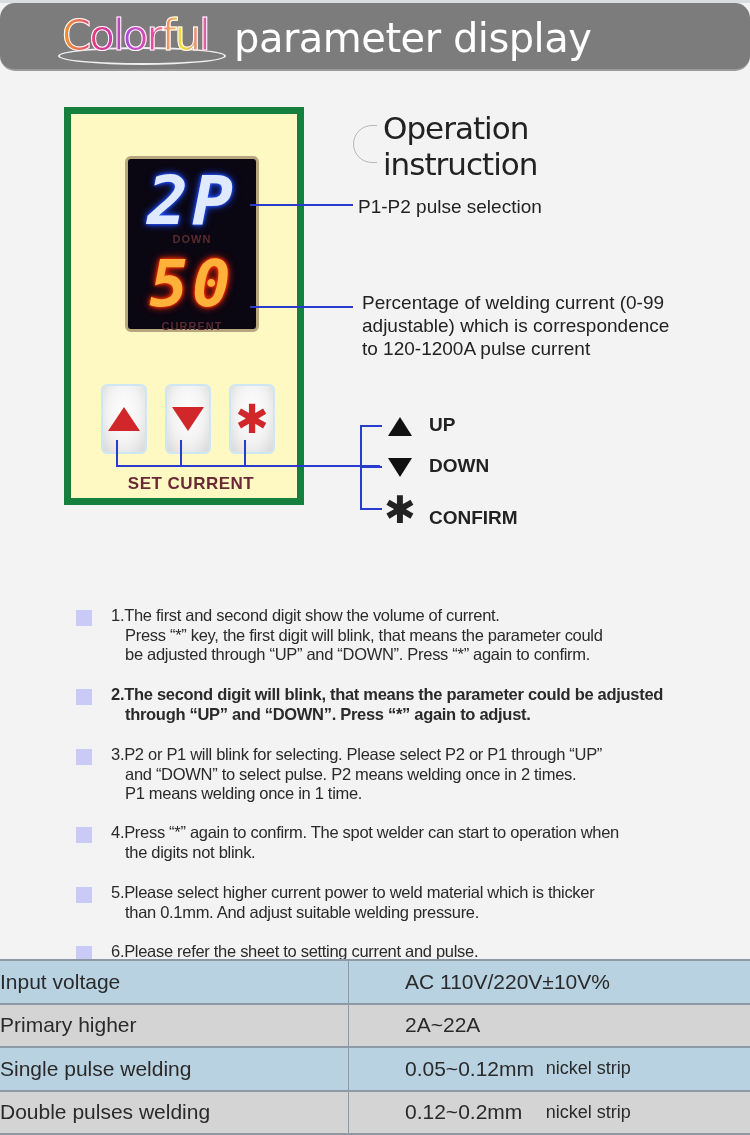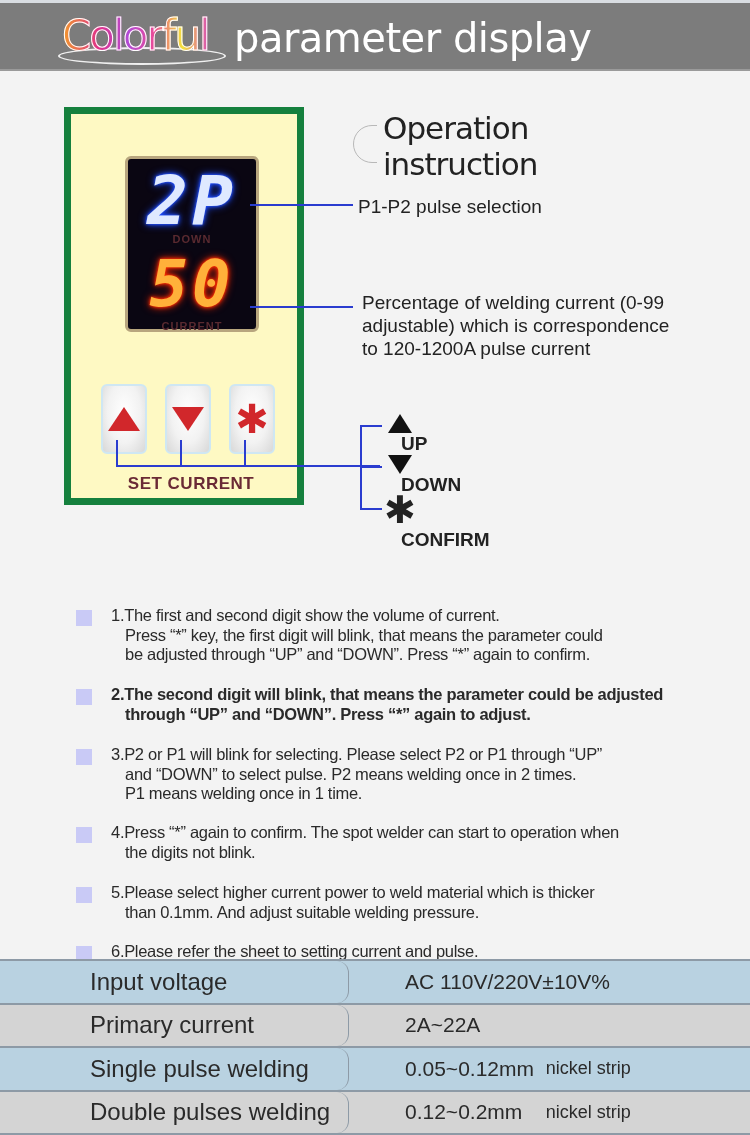--- a/index.html
+++ b/index.html
@@ -8,20 +8,21 @@
       background: #f3f3f3;
       font-family: "Liberation Sans", sans-serif;
       color: #2a2a2a;
       position: relative;
     }
     .top-strip { position: absolute; left: 0; top: 0; width: 750px; height: 3px; background: #d9dde2; }
     .header {
       position: absolute; left: 0; top: 3px; width: 750px; height: 68px;
       background: #7c7c7c;
       border-bottom: 2px solid #9a9a9a;
+      border-radius: 15px;
     }
     .header .colorful-wrap { position: absolute; left: 58px; top: 8px; width: 170px; height: 56px; }
     .header .colorful-ellipse {
       position: absolute; left: 0; top: 36px; width: 168px; height: 18px;
       border: 2px solid #f0f0f0; border-radius: 50%;
     }
     .header .colorful {
       position: absolute; left: 4px; top: 0px;
       font-family: "DejaVu Sans", sans-serif;
       font-size: 42px; letter-spacing: -2px;
@@ -85,21 +86,21 @@
       border: 1px solid #b8b8b8; border-radius: 19px;
     }
     .op-title {
       position: absolute; left: 24px; top: 0; padding: 0 6px; background: #f3f3f3;
       font-family: "DejaVu Sans", sans-serif; font-size: 31px; color: #222; letter-spacing: -1px;
     }
     .note { position: absolute; font-size: 19px; color: #222; line-height: 23px; }
     .note.n1 { left: 358px; top: 195px; }
     .note.n2 { left: 362px; top: 291px; width: 320px; }
 
-    .legend-row { position: absolute; left: 386px; display: flex; align-items: flex-start; flex-direction: column; }
+    .legend-row { position: absolute; left: 386px; display: flex; align-items: flex-end; }
     .legend-icon { width: 28px; display: flex; justify-content: center; align-items: center; }
     .legend-up { width: 0; height: 0; border-left: 12px solid transparent; border-right: 12px solid transparent; border-bottom: 19px solid #111; }
     .legend-down { width: 0; height: 0; border-left: 12px solid transparent; border-right: 12px solid transparent; border-top: 19px solid #111; }
     .legend-star { font-size: 38px; font-weight: bold; color: #222; line-height: 1; font-family: "DejaVu Sans", sans-serif; }
     .legend-label { margin-left: 15px; font-size: 19px; font-weight: bold; color: #222; }
 
     
     .instr { position: absolute; left: 76px; width: 620px; margin-top: 26px; }
     .bullet { position: absolute; left: 0; top: 4px; width: 16px; height: 16px; background: #c9caf6; }
     .instr-text { margin-left: 35px; font-size: 16.5px; color: #2a2a2a; line-height: 19.5px; letter-spacing: -0.3px; }
@@ -107,21 +108,21 @@
     .instr-text .cont { display: block; padding-left: 14px; }
 
     
     .spec-table {
       position: absolute; left: 0; top: 959px; width: 750px;
       border-top: 2px solid #8d9aa6;
     }
     .spec-row { display: flex; height: 43.5px; border-bottom: 2px solid #8d9aa6; }
     .spec-row.blue { background: #b9d2e1; }
     .spec-row.grey { background: #d4d4d4; }
-    .spec-label { width: 349px; padding-left: 90px; display: flex; align-items: center; font-size: 24px; color: #2a2a2a; border-right: 1px solid #8d9aa6; border-radius: 12px; }
+    .spec-label { width: 349px; display: flex; align-items: center; font-size: 21px; color: #2a2a2a; border-right: 1px solid #8d9aa6; }
     .spec-value { flex: 1; padding-left: 56px; display: flex; align-items: center; font-size: 21px; color: #2a2a2a; }
     .spec-value .suffix { font-size: 18px; }
   </style>
 </head>
 <body>
 
 <div class="top-strip"></div>
 
 <div class="header">
   <div class="colorful-wrap">
@@ -233,21 +234,21 @@
 </div>
 
 <div class="spec-table">
   <div class="spec-row blue">
     <div class="spec-label">Input voltage</div>
     <div class="spec-value">
         <span>AC 110V/220V±10V%</span>
       </div>
   </div>
   <div class="spec-row grey">
-    <div class="spec-label">Primary current</div>
+    <div class="spec-label">Primary higher</div>
     <div class="spec-value">
         <span>2A~22A</span>
       </div>
   </div>
   <div class="spec-row blue">
     <div class="spec-label">Single pulse welding</div>
     <div class="spec-value">
       <span>0.05~0.12mm</span>&nbsp;&nbsp;<span class="suffix">nickel strip</span>
     </div>
   </div>

